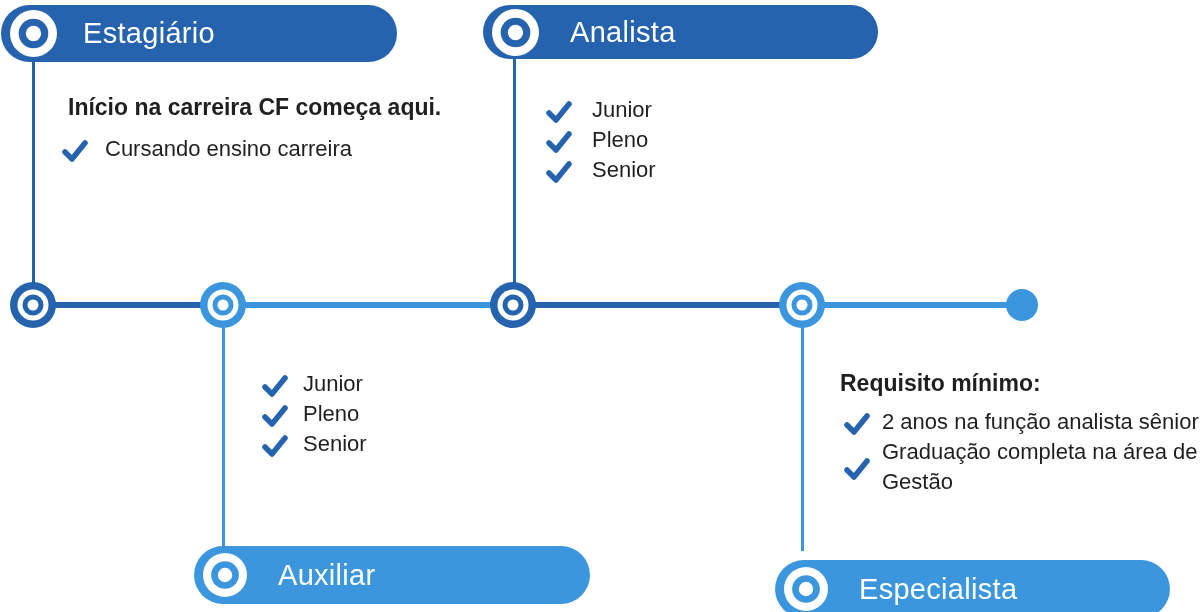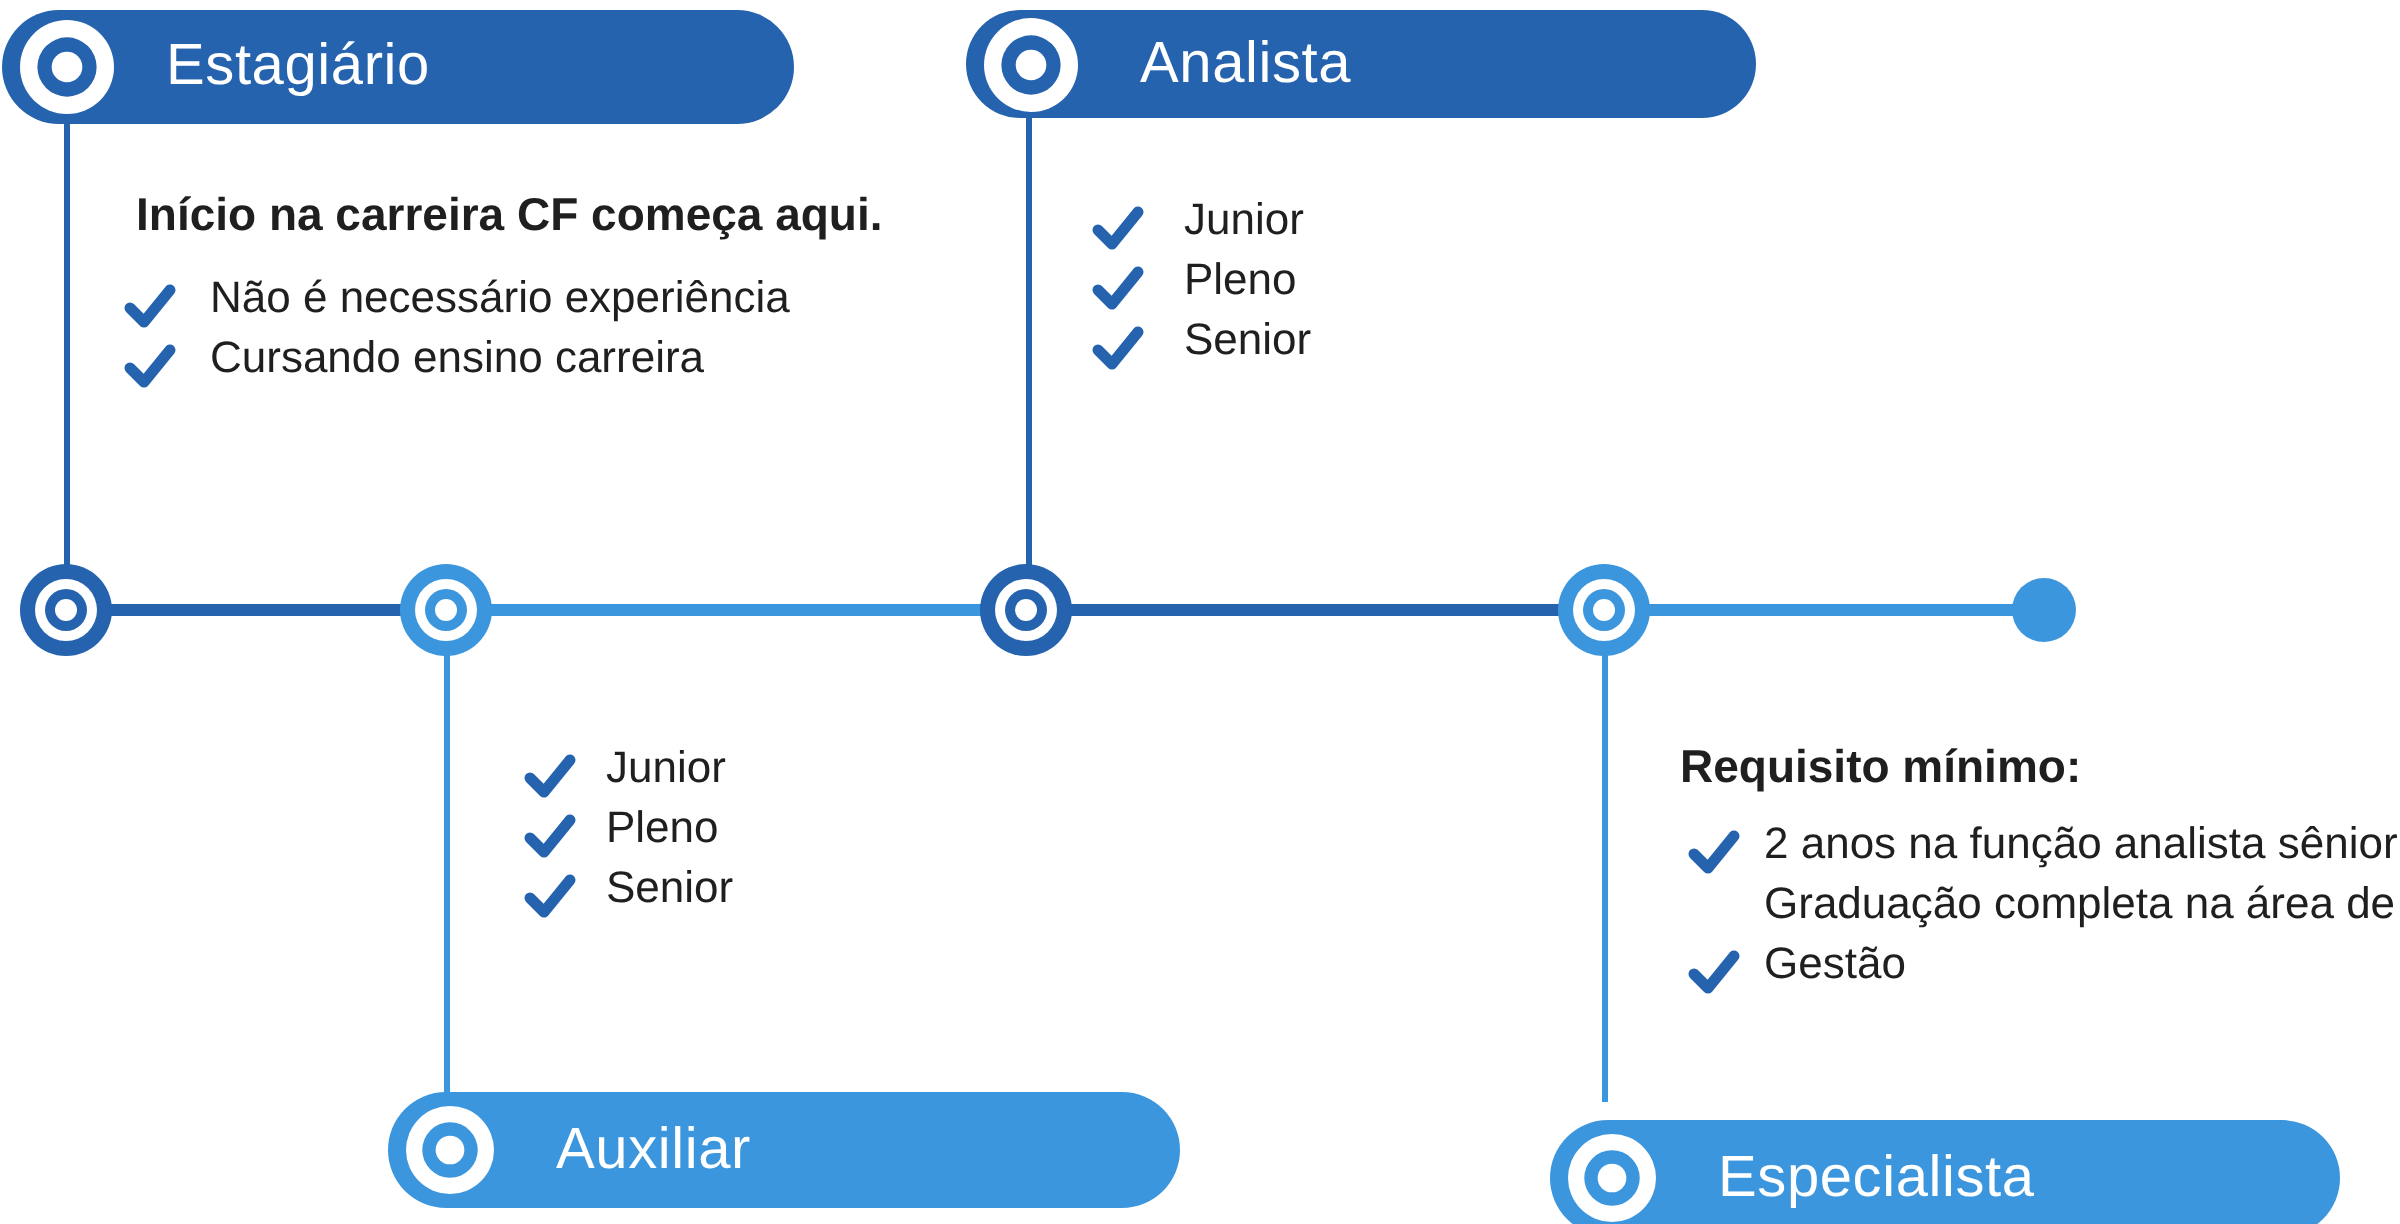--- a/index.html
+++ b/index.html
@@ -49,21 +49,21 @@
   #end-dot{position:absolute;left:1006px;top:289px;width:32px;height:32px;border-radius:50%;background:var(--light-blue);}
 
   .fill-dark{fill:var(--dark-blue);}
   .fill-light{fill:var(--light-blue);}
   .fill-white{fill:#ffffff;}
 
   
   .details{position:absolute;}
   .details-heading{font-size:23px;font-weight:bold;white-space:nowrap;margin-bottom:13px;}
   .check-list{display:flex;flex-direction:column;}
-  .check-row{display:flex;align-items:flex-end;min-height:30px;line-height:30px;}
+  .check-row{display:flex;align-items:center;min-height:30px;line-height:30px;}
   .check{flex:0 0 26px;width:26px;height:22px;margin-top:4px;}
   .check path{stroke:var(--dark-blue);stroke-width:5.5;fill:none;stroke-linecap:round;stroke-linejoin:round;}
   .check-text{font-size:22px;color:var(--text);}
 
   #details-estagiario{left:60px;top:94px;}
   #details-estagiario .details-heading{margin-left:8px;}
   #details-estagiario .check{margin-left:2px;margin-right:17px;}
 
   #details-analista{left:546px;top:95px;}
   #details-analista .check{margin-right:20px;}
@@ -153,26 +153,20 @@
     <span class="pill-label">Especialista</span>
   </div>
 
   <div class="details" id="details-estagiario">
     <div class="details-heading">Início na carreira CF começa aqui.</div>
     <div class="check-list">
       <div class="check-row">
         <svg class="check" viewBox="0 0 26 22">
             <path d="M3 12 L10 19 L23 3"></path>
           </svg>
-        <span class="check-text">Não é necessário experiência</span>
-      </div>
-      <div class="check-row">
-        <svg class="check" viewBox="0 0 26 22">
-            <path d="M3 12 L10 19 L23 3"></path>
-          </svg>
         <span class="check-text">Cursando ensino carreira</span>
       </div>
     </div>
   </div>
 
   <div class="details" id="details-analista">
     <div class="check-list">
       <div class="check-row">
         <svg class="check" viewBox="0 0 26 22">
             <path d="M3 12 L10 19 L23 3"></path>

